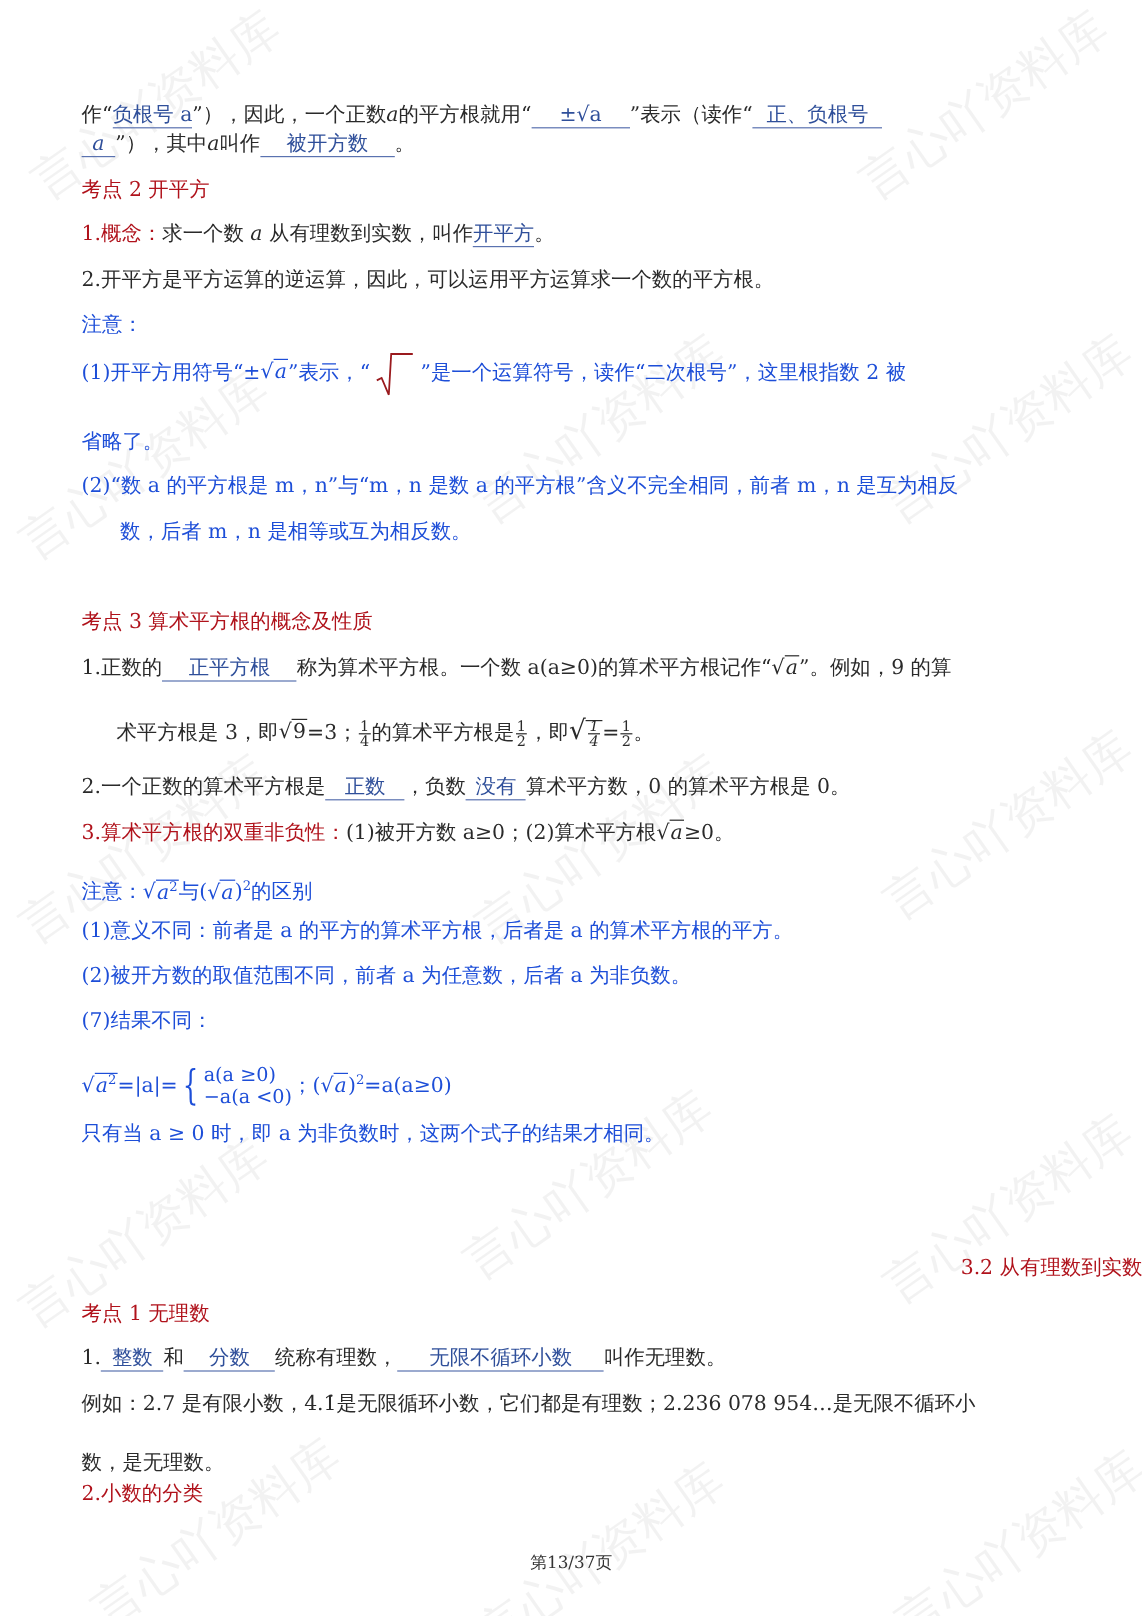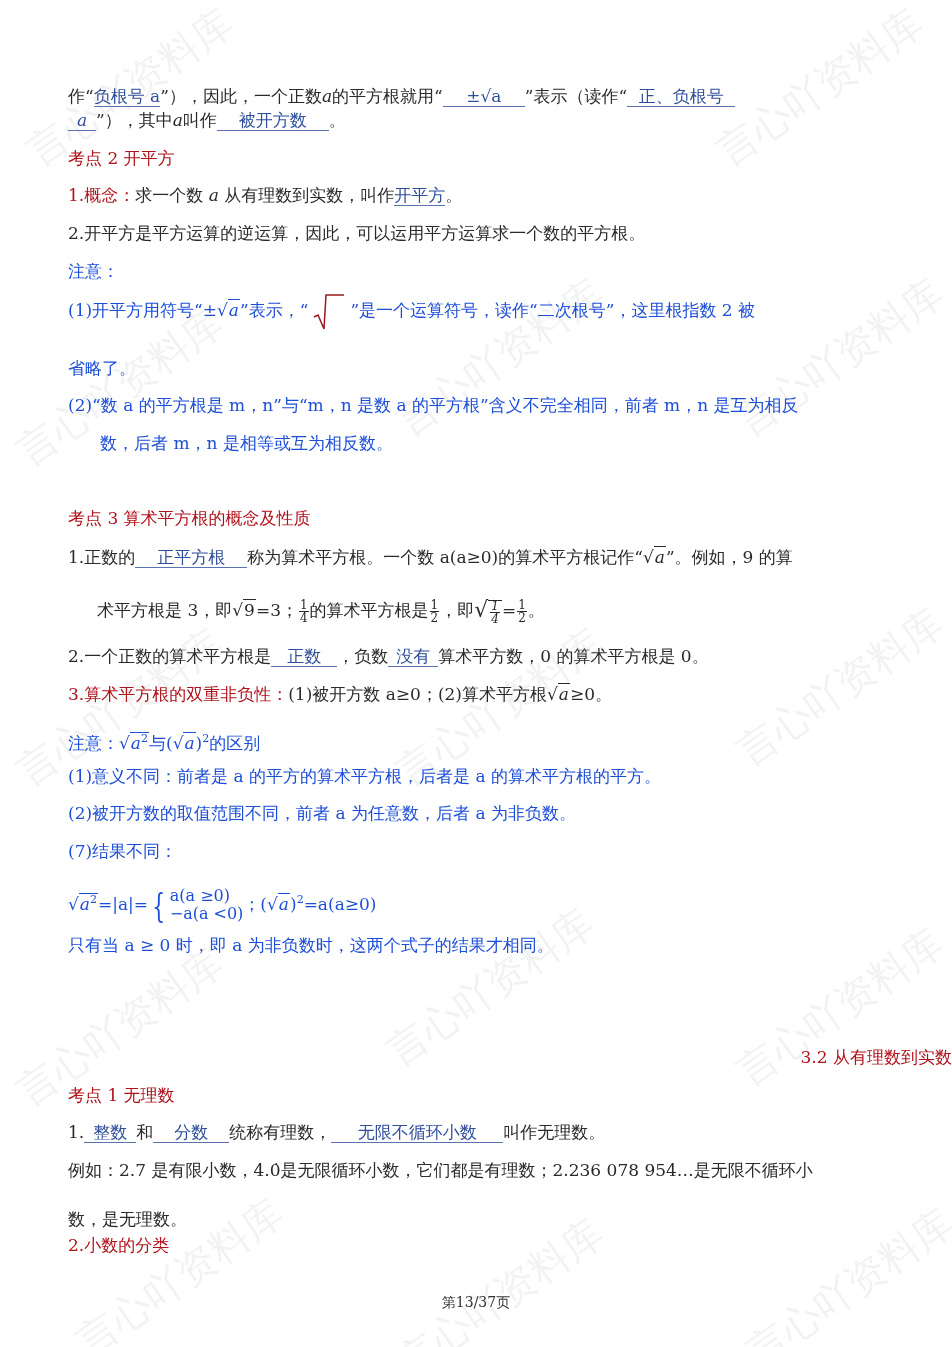--- a/index.html
+++ b/index.html
@@ -110,19 +110,19 @@
       </span><span>；(</span><span class="sqrt">√<span class="rad">a</span></span><span>)</span><sup style="font-size:11px;">2</sup><span>=a(a≥0)</span>
   </div>
   <div class="line dred" style="top:933px;">只有当 a ≥ 0 时，即 a 为非负数时，这两个式子的结果才相同。</div>
 
   <div class="center red bold" style="top:1045px;line-height:24px;">3.2  从有理数到实数</div>
   <div class="line red bold" style="top:1083px;">考点 1    无理数</div>
   <div class="line" style="top:1120px;">
     <span>1.</span><span class="blank" style="width:52px;">整数</span><span>和</span><span class="blank" style="width:76px;">分数</span><span>统称有理数，</span><span class="blank" style="width:172px;">无限不循环小数</span><span>叫作无理数。</span>
   </div>
   <div class="line" style="top:1158px;">
-    <span>例如：2.7 是有限小数，</span><span>4.0̇</span><span>是无限循环小数，它们都是有理数；2.236 078 954…是无限不循环小</span>
+    <span>例如：2.7 是有限小数，</span><span>4.1̇</span><span>是无限循环小数，它们都是有理数；2.236 078 954…是无限不循环小</span>
   </div>
   <div class="line" style="top:1195px;margin-top:12px;">数，是无理数。</div>
   <div class="line red bold" style="top:1233px;">2.小数的分类</div>
 
   <div class="footer">第13/37页</div>
 </div>
 
 </body></html>

